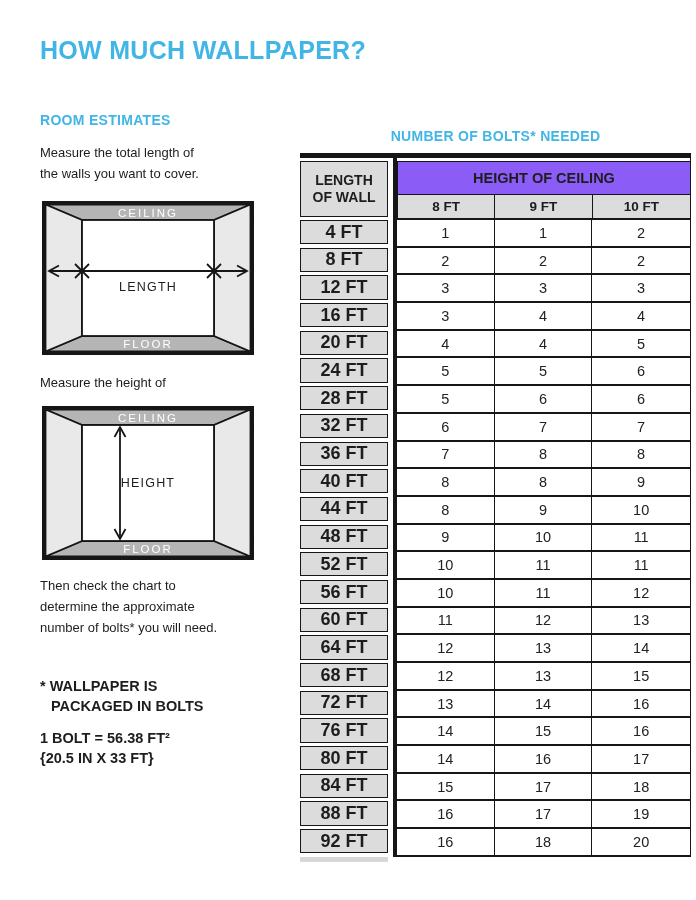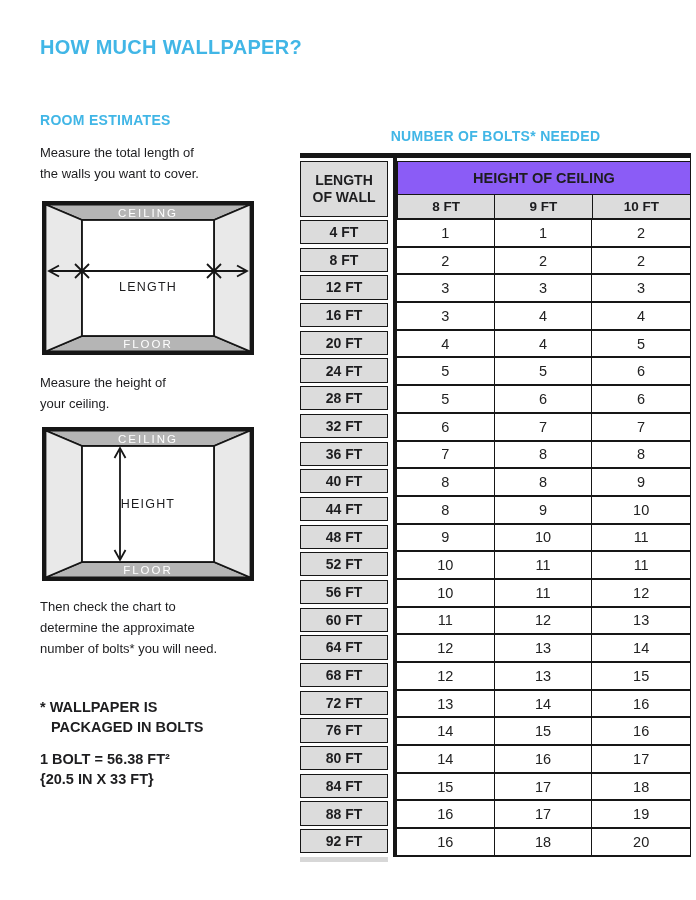--- a/index.html
+++ b/index.html
@@ -1,20 +1,20 @@
 <!DOCTYPE html>
 <html><head>
 <meta charset="utf-8">
 <style>
   * { margin:0; padding:0; box-sizing:border-box; }
   html,body { width:696px; height:900px; background:#ffffff;
     font-family:"Liberation Sans","DejaVu Sans",sans-serif; color:#1d1d1f; }
   .page { position:relative; width:696px; height:900px; background:#fff; overflow:hidden; }
 
-  .title { position:absolute; left:40px; top:36px; font-size:20px; font-weight:bold;
+  .title { position:absolute; left:40px; top:36px; font-size:25px; font-weight:bold;
     letter-spacing:0.3px; color:#41b6e6; }
 
   
   .left-col { position:absolute; left:40px; top:112px; width:236px; }
   .sec-heading { font-size:14px; font-weight:bold; color:#41b6e6; letter-spacing:0.3px; margin-bottom:14px; }
   .body-text { font-size:13px; line-height:21px; color:#1d1d1f; }
   .p1 { margin-bottom:17px; }
   .p2 { margin-bottom:13px; }
   .p3 { margin-bottom:38px; }
   .diagram { display:block; margin:0 0 17px 2px; }
@@ -31,21 +31,21 @@
   .wp-table { position:relative; display:grid; grid-template-columns:88px 9px 1fr;
     border-top:5px solid #161616; }
   .wp-table::after { content:""; position:absolute; left:0; top:100%; width:88px; height:5px;
     background:#c9c9c9; opacity:0.75; }
 
   .col-left { padding-top:3px; display:flex; flex-direction:column; }
   .corner { height:56px; margin-bottom:3px; background:#dcdcdc; border:1.5px solid #161616;
     display:flex; flex-direction:column; align-items:center; justify-content:center;
     font-size:14px; font-weight:bold; line-height:17px; }
   .rowhdr { height:24.2px; margin-bottom:3.5px; background:#dcdcdc; border:1.5px solid #161616;
-    display:flex; align-items:center; justify-content:center; font-size:14px; font-weight:bold; }
+    display:flex; align-items:center; justify-content:center; font-size:18px; font-weight:bold; }
 
   .divider { border-right:4.5px solid #161616; }
 
   .col-right { padding-top:3px; border-right:1.5px solid #161616; }
   .band { height:34px; background:#8b5cf6; border:1.5px solid #161616; border-right:none;
     display:flex; align-items:center; justify-content:center; font-size:14.5px; font-weight:bold; }
   .subhdr { height:25px; display:grid; grid-template-columns:1fr 1fr 1fr; background:#dcdcdc;
     border-left:1.5px solid #161616; border-bottom:2px solid #161616; }
   .subhdr .shcell { display:flex; align-items:center; justify-content:center;
     font-size:13.5px; font-weight:bold; }
@@ -90,21 +90,20 @@
         <line x1="165" y1="63" x2="179" y2="77"></line>
         <line x1="165" y1="77" x2="179" y2="63"></line>
       </g>
       <text class="svg-band-label" x="106" y="15.5" text-anchor="middle">CEILING</text>
       <text class="svg-band-label" x="106" y="147" text-anchor="middle">FLOOR</text>
       <text class="svg-dim-label" x="106" y="90" text-anchor="middle">LENGTH</text>
     </svg>
 
     <div class="body-text p2">
       <div>Measure the height of</div>
-      <div>your ceiling.</div>
     </div>
 
     <svg class="diagram d2" width="212" height="154" viewBox="0 0 212 154">
       <polygon points="3.5,3.5 208.5,3.5 172,19 40,19" fill="#b5b5b5" stroke="#161616" stroke-width="1.8"></polygon>
       <polygon points="3.5,150.5 208.5,150.5 172,135 40,135" fill="#b5b5b5" stroke="#161616" stroke-width="1.8"></polygon>
       <polygon points="3.5,3.5 40,19 40,135 3.5,150.5" fill="#e9e9e9" stroke="#161616" stroke-width="1.8"></polygon>
       <polygon points="208.5,3.5 172,19 172,135 208.5,150.5" fill="#e9e9e9" stroke="#161616" stroke-width="1.8"></polygon>
       <rect x="40" y="19" width="132" height="116" fill="#ffffff" stroke="#161616" stroke-width="1.8"></rect>
       <rect x="1.75" y="1.75" width="208.5" height="150.5" fill="none" stroke="#161616" stroke-width="3.5"></rect>
       <g stroke="#161616" stroke-width="1.8" fill="none">

